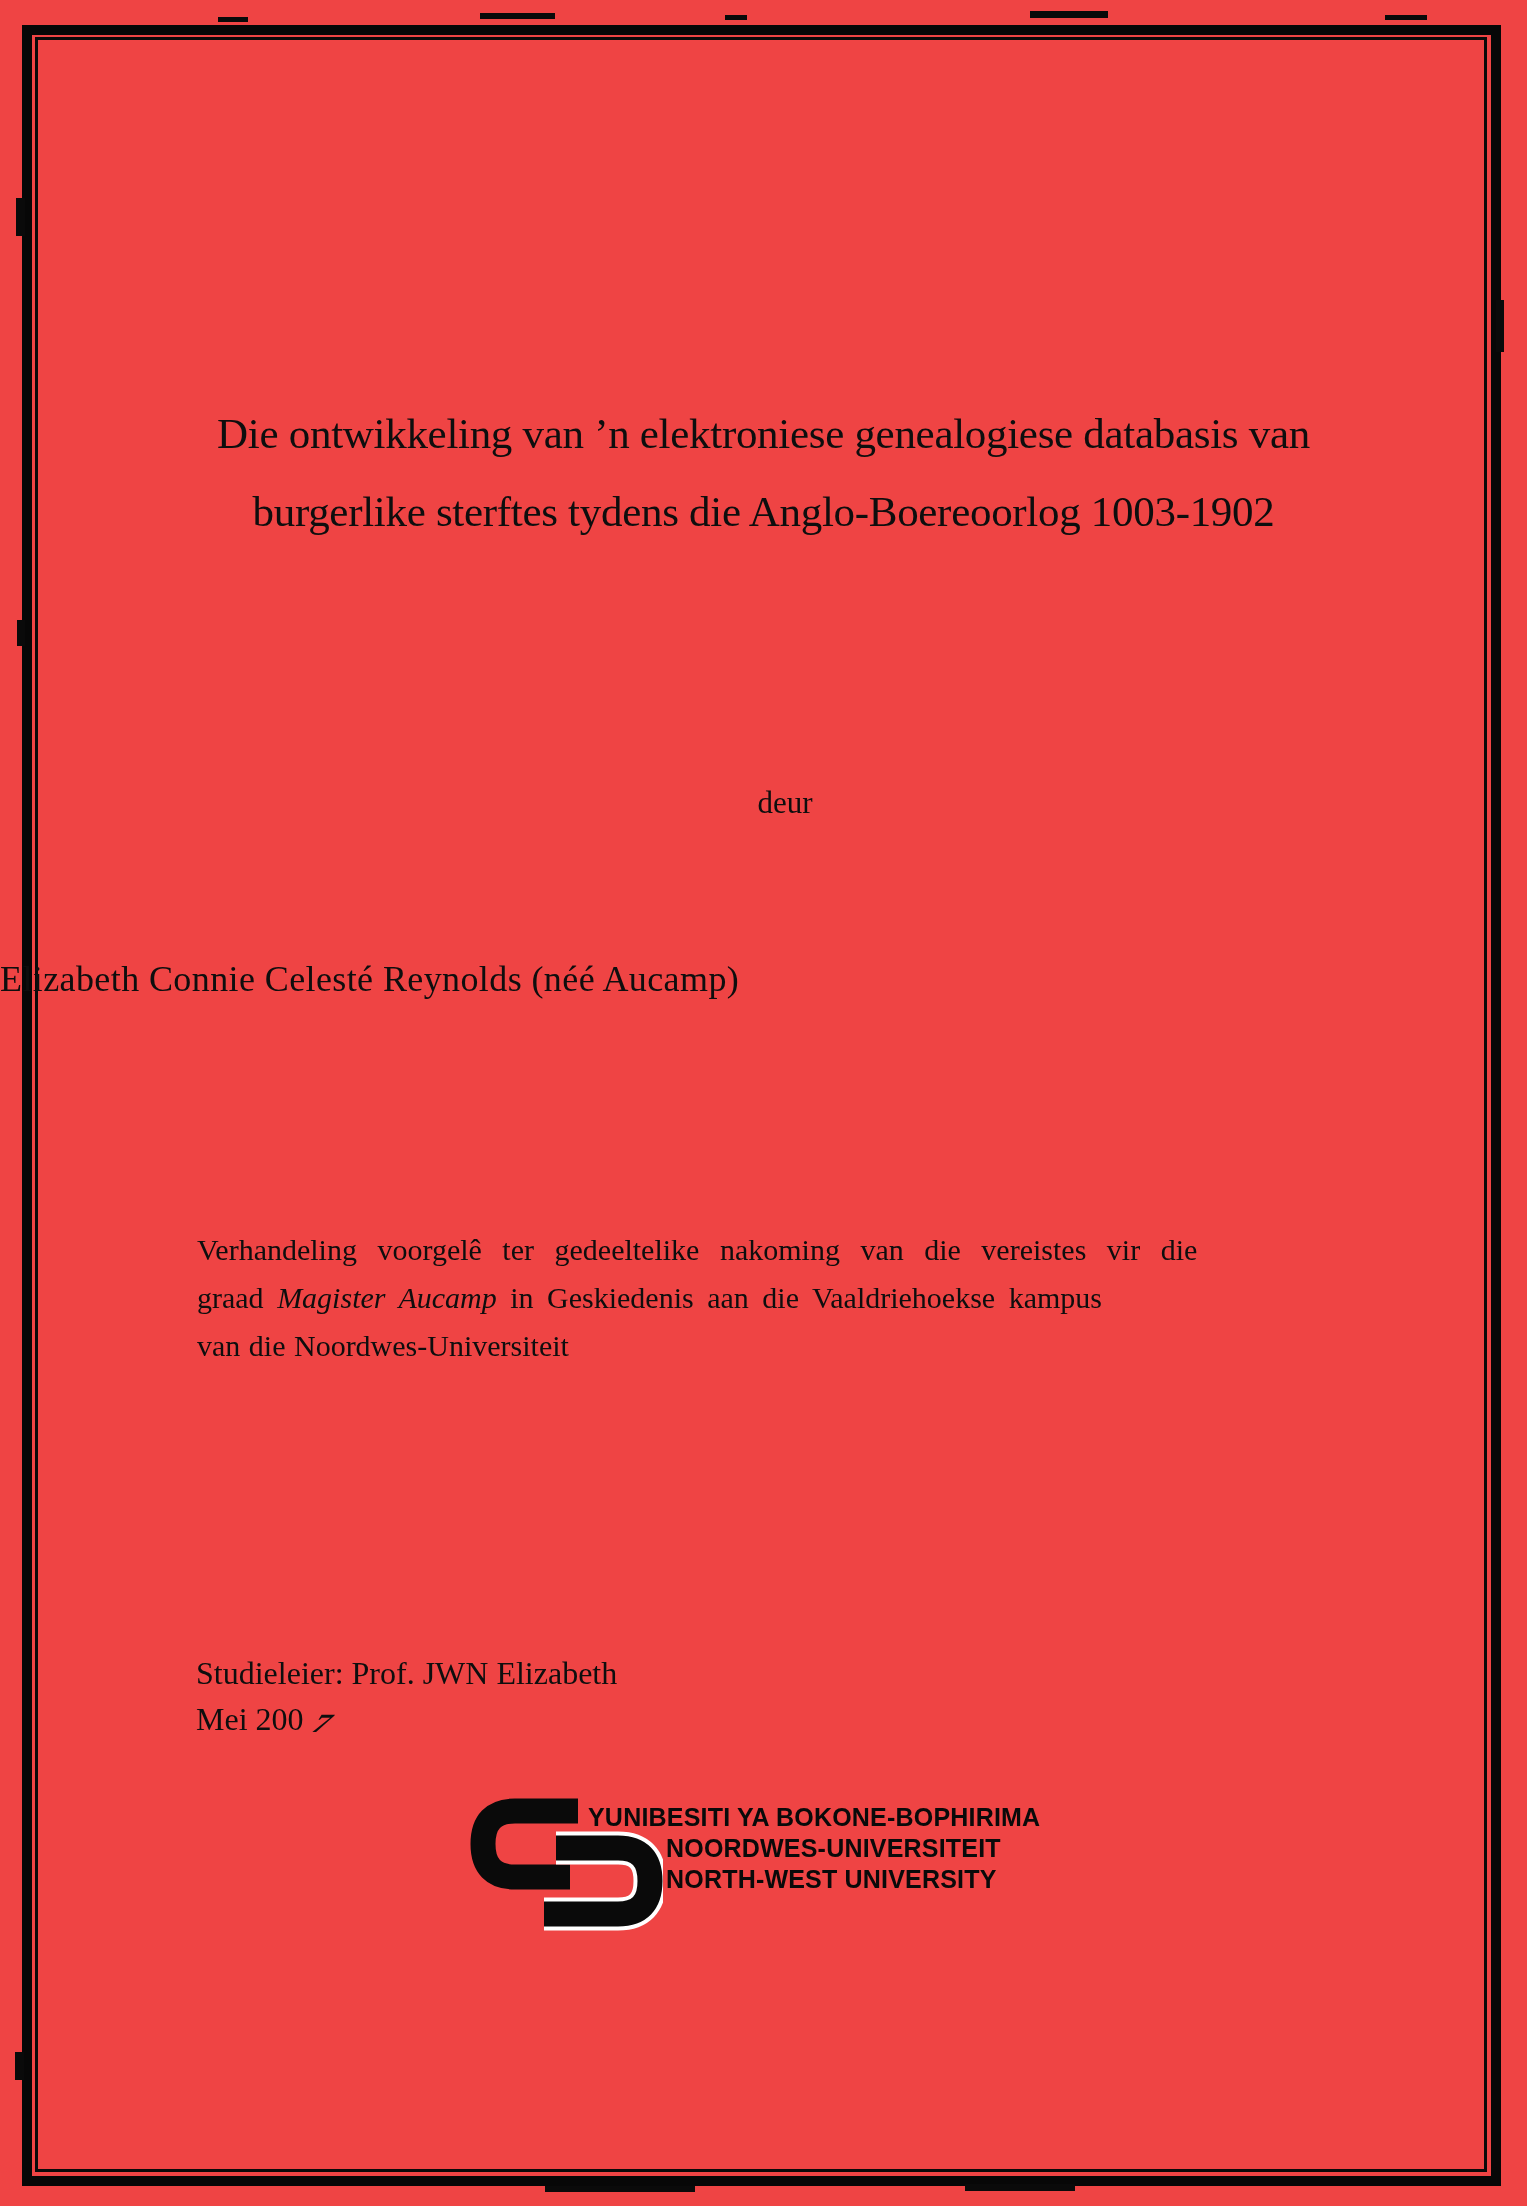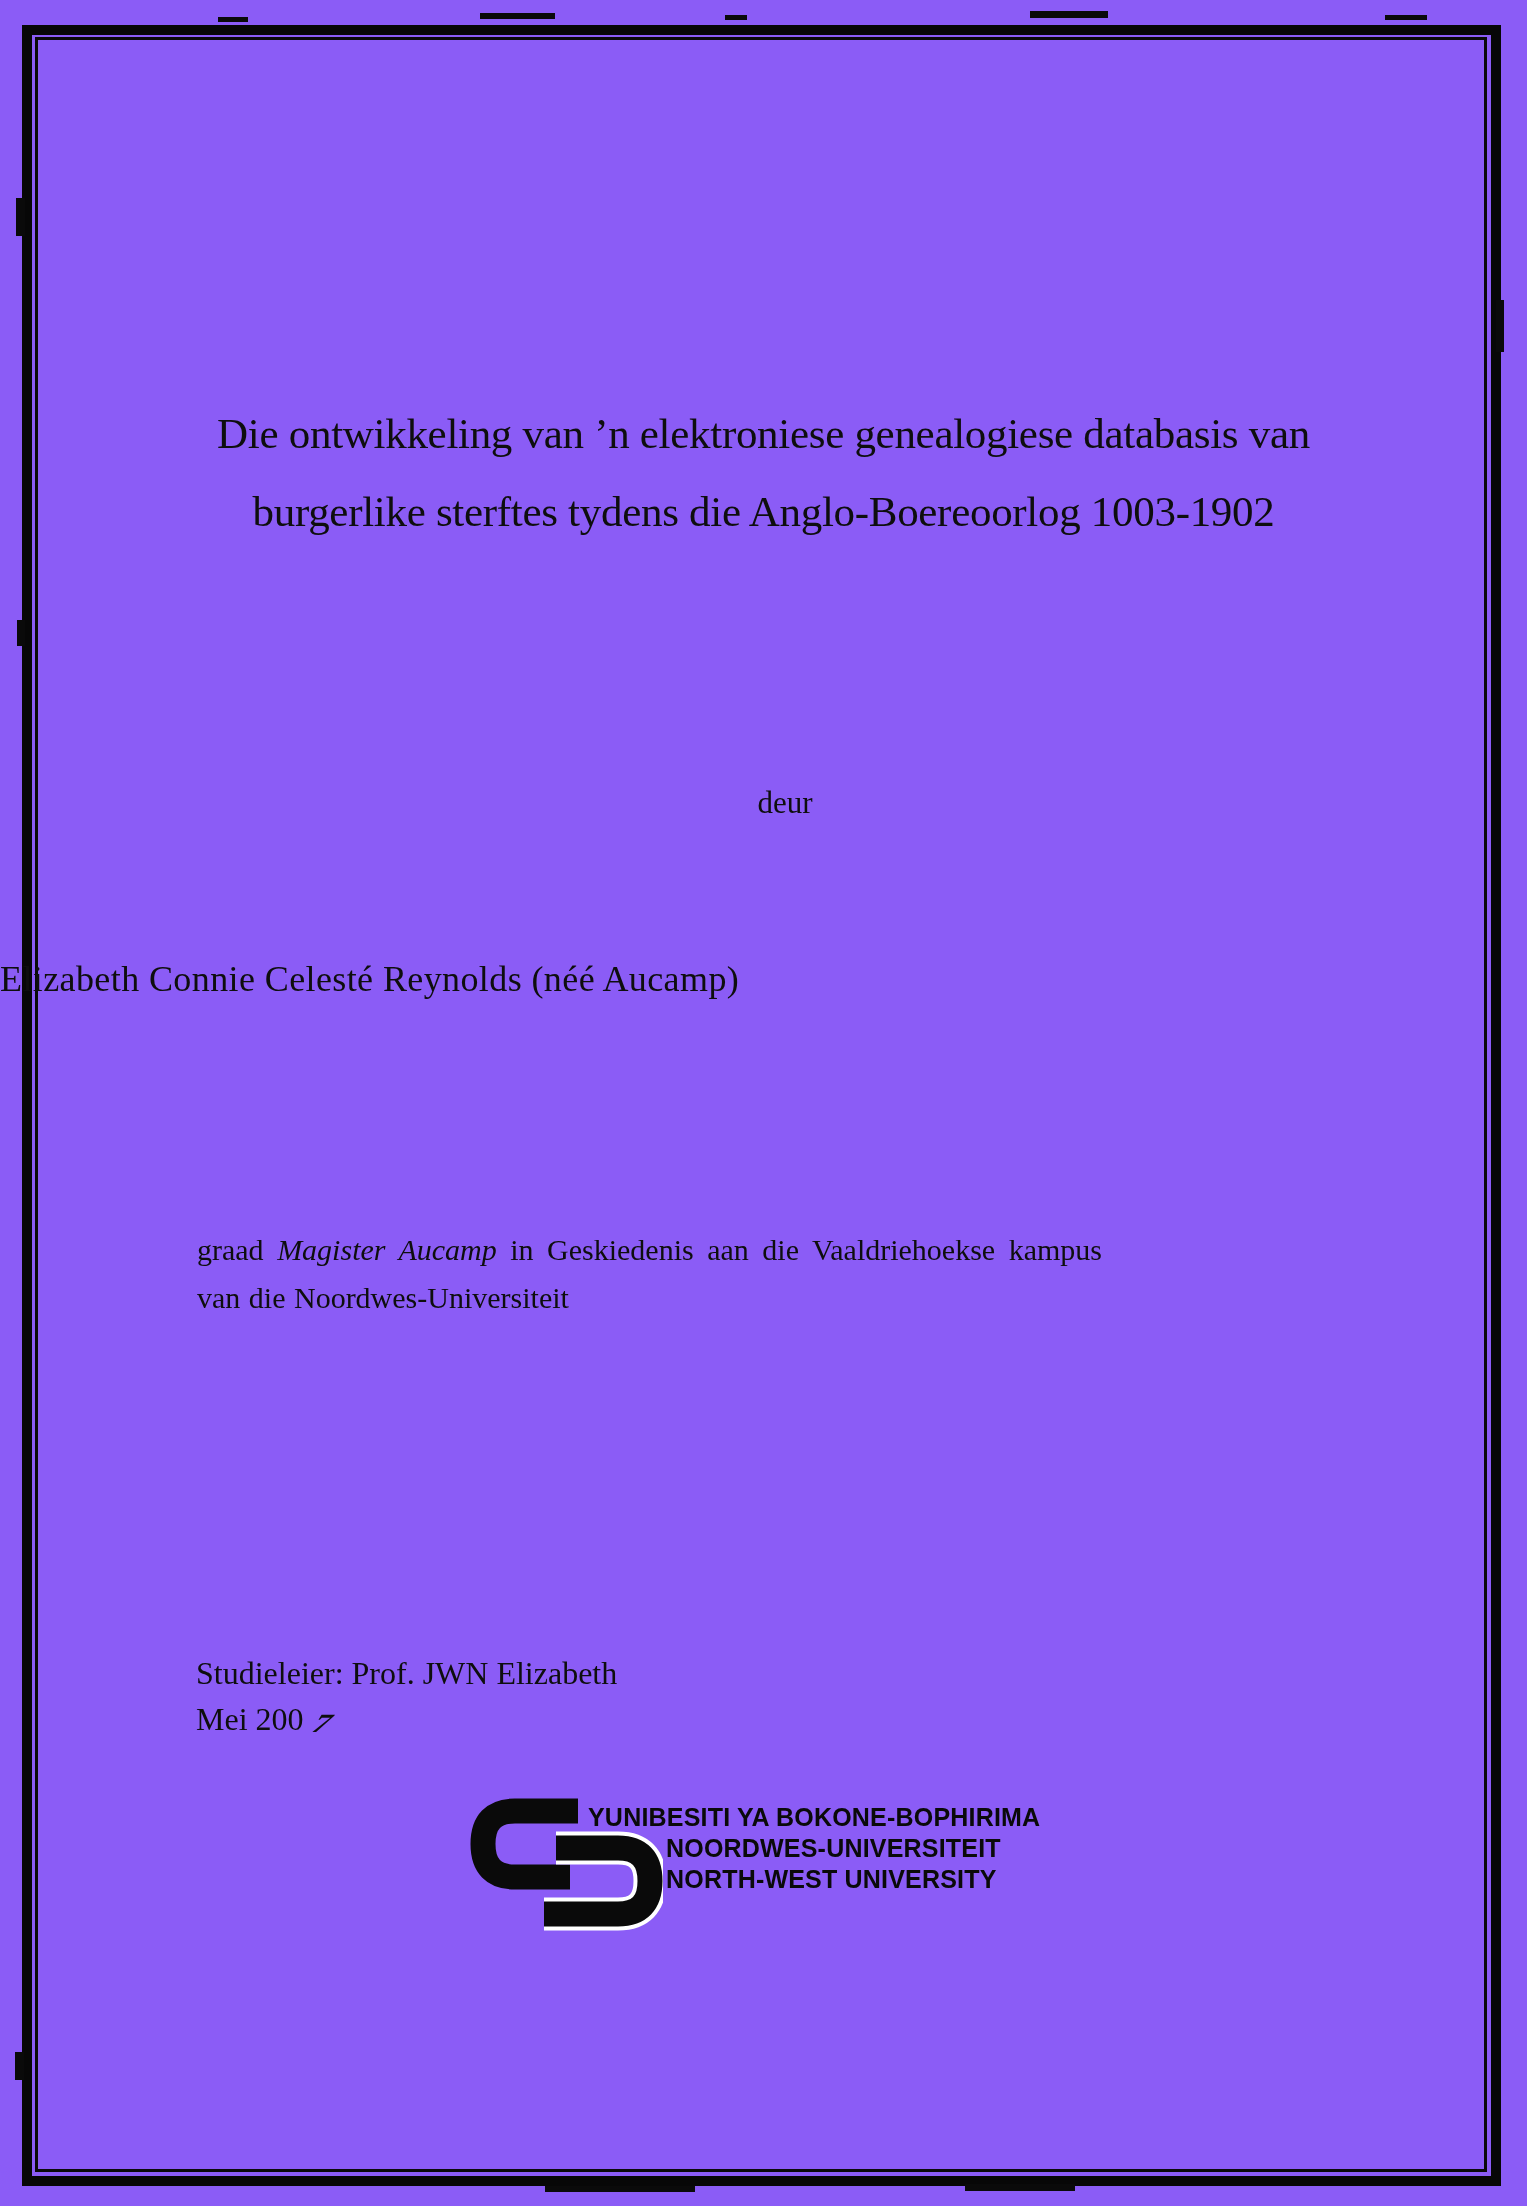--- a/index.html
+++ b/index.html
@@ -4,21 +4,21 @@
 <style>
   html, body {
     margin: 0;
     padding: 0;
     background: #ffffff;
   }
   .page {
     position: relative;
     width: 1527px;
     height: 2206px;
-    background: #8b5cf6;
+    background: #ef4444;
     color: #0e0e0e;
     font-family: "Liberation Serif", "DejaVu Serif", serif;
     overflow: hidden;
   }
   
   .frame-outer {
     position: absolute;
     left: 22px; top: 25px;
     width: 1479px; height: 2161px;
     border: 10px solid #070707;
@@ -129,20 +129,21 @@
   <div class="title">
     <div>Die ontwikkeling van ’n elektroniese genealogiese databasis van</div>
     <div>burgerlike sterftes tydens die Anglo-Boereoorlog 1003-1902</div>
   </div>
 
   <div class="byline">deur</div>
 
   <div class="author">Elizabeth Connie Celesté Reynolds (néé Aucamp)</div>
 
   <div class="statement">
+    <div class="st-line1">Verhandeling voorgelê ter gedeeltelike nakoming van die vereistes vir die</div>
     <div class="st-line2"><span>graad </span><span class="italic">Magister Aucamp</span><span> in Geskiedenis aan die Vaaldriehoekse kampus</span></div>
     <div class="st-line3">van die Noordwes-Universiteit</div>
   </div>
 
   <div class="supervisor">
     <div>Studieleier: Prof. JWN Elizabeth</div>
     <div><span>Mei 200</span><span class="digit-skew">7</span></div>
   </div>
 
   <svg class="logo-mark" width="193" height="135" viewBox="0 0 193 135" aria-hidden="true">

